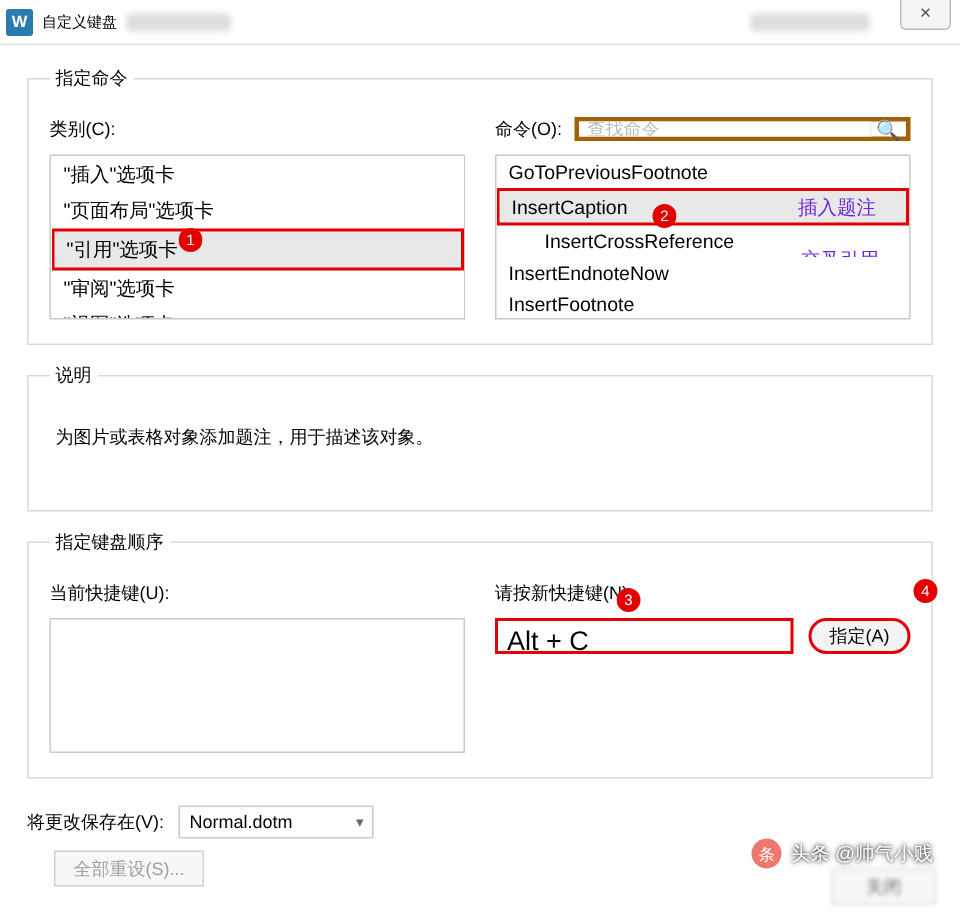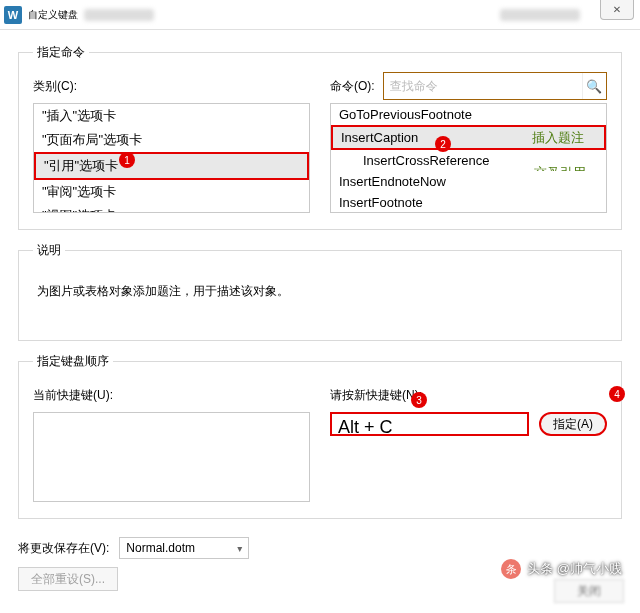--- a/index.html
+++ b/index.html
@@ -69,22 +69,22 @@
     display:flex;
     align-items:center;
     margin-bottom: 6px;
     height:22px;
   }
   .label-row label { font-size:12px; }
   .search-wrap {
     flex:1;
     display:flex;
     margin-left:8px;
-    border:1px solid #a16207;
-    height:28px;
+    border:3px solid #a16207;
+    height:16px;
     background:#fff;
   }
   .search-wrap input {
     flex:1;
     border:none;
     outline:none;
     font-size:12px;
     padding:0 6px;
     color:#333;
   }
@@ -145,20 +145,21 @@
     font-size:12px;
     display:inline-flex;
     align-items:center;
     justify-content:center;
     cursor:default;
   }
   .btn.disabled {
     color:#a0a0a0;
     border-color:#d0d0d0;
     background:#f7f7f7;
+    margin-left:18px;
   }
   .bottom-row {
     display:flex;
     align-items:center;
     gap:10px;
     padding-top:6px;
   }
   .bottom-row .select {
     border:1px solid #c9c9c9;
     height:22px;
@@ -190,21 +191,21 @@
     width:16px;height:16px;
     border-radius:50%;
     background:#e30000;
     color:#fff;
     font-size:10px;
     display:flex;align-items:center;justify-content:center;
     z-index:5;
   }
   .red-note{
     position:absolute;
-    color:#4d7c0f;
+    color:#6d28d9;
     font-size:13px;
     z-index:4;
     background:transparent;
   }
   
   .watermark{
     position:absolute;
     right:18px;
     bottom:34px;
     display:flex;

